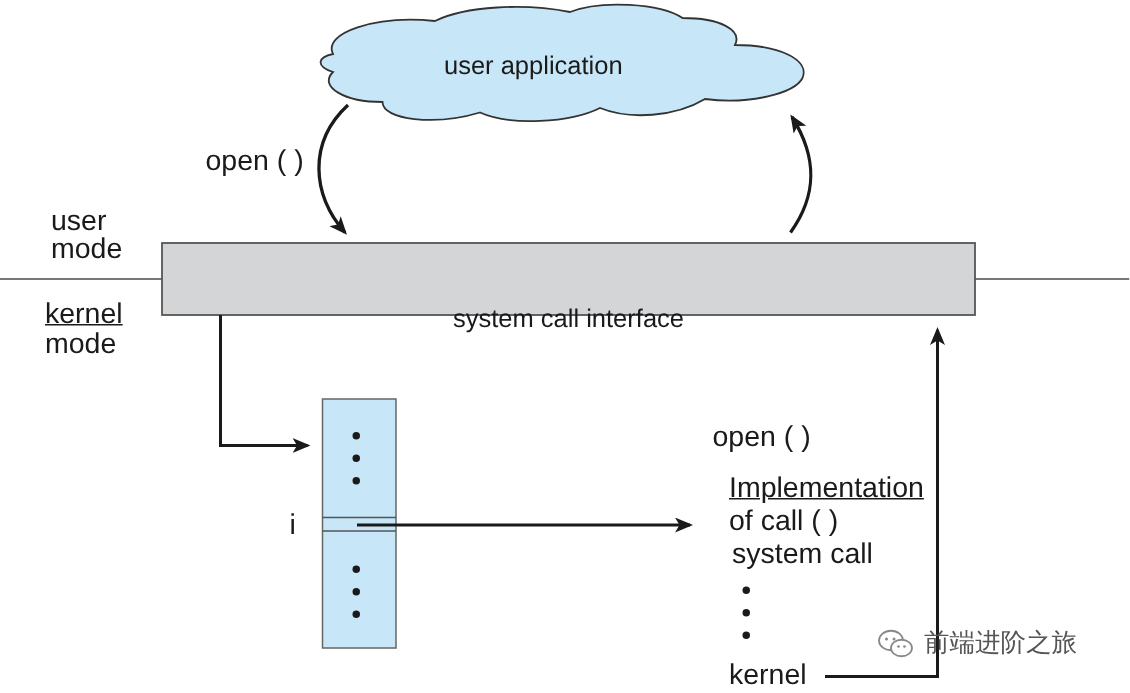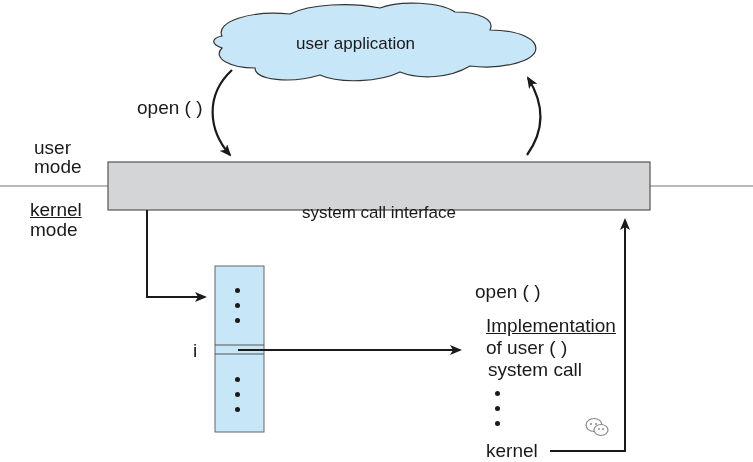--- a/index.html
+++ b/index.html
@@ -61,31 +61,32 @@
 <div class="dot" style="left:235px; top:303px;"></div>
 <div class="dot" style="left:235px; top:318px;"></div>
 <div class="dot" style="left:235px; top:377px;"></div>
 <div class="dot" style="left:235px; top:392px;"></div>
 <div class="dot" style="left:235px; top:407px;"></div>
 
 <div class="lbl" style="left:193px; top:340px;">i</div>
 
 <div class="lbl" style="left:475px; top:281px;">open ( )</div>
 <div class="lbl" style="left:486px; top:315px;text-decoration:underline;">Implementation</div>
-<div class="lbl" style="left:486px; top:337px;">of user ( )</div>
+<div class="lbl" style="left:486px; top:337px;">of call ( )</div>
 <div class="lbl" style="left:488px; top:359px;">system call</div>
 
 <div class="dot" style="left:495px; top:391px;"></div>
 <div class="dot" style="left:495px; top:406px;"></div>
 <div class="dot" style="left:495px; top:421px;"></div>
 
 <div class="lbl" style="left:486px; top:440px;">kernel</div>
 
 <div class="watermark">
   <svg class="wm-icon" viewBox="0 0 26 20">
     <ellipse cx="10" cy="8" rx="8" ry="6.5" fill="none" stroke="#888" stroke-width="1.2"></ellipse>
     <ellipse cx="17" cy="13" rx="7" ry="5.5" fill="#fff" stroke="#888" stroke-width="1.2"></ellipse>
     <circle cx="7" cy="7" r="1" fill="#888"></circle>
       <circle cx="12" cy="7" r="1" fill="#888"></circle>
     <circle cx="15" cy="12" r="0.9" fill="#888"></circle>
       <circle cx="19" cy="12" r="0.9" fill="#888"></circle>
   </svg>
+  <span>前端进阶之旅</span>
 </div>
 
 </body></html>

